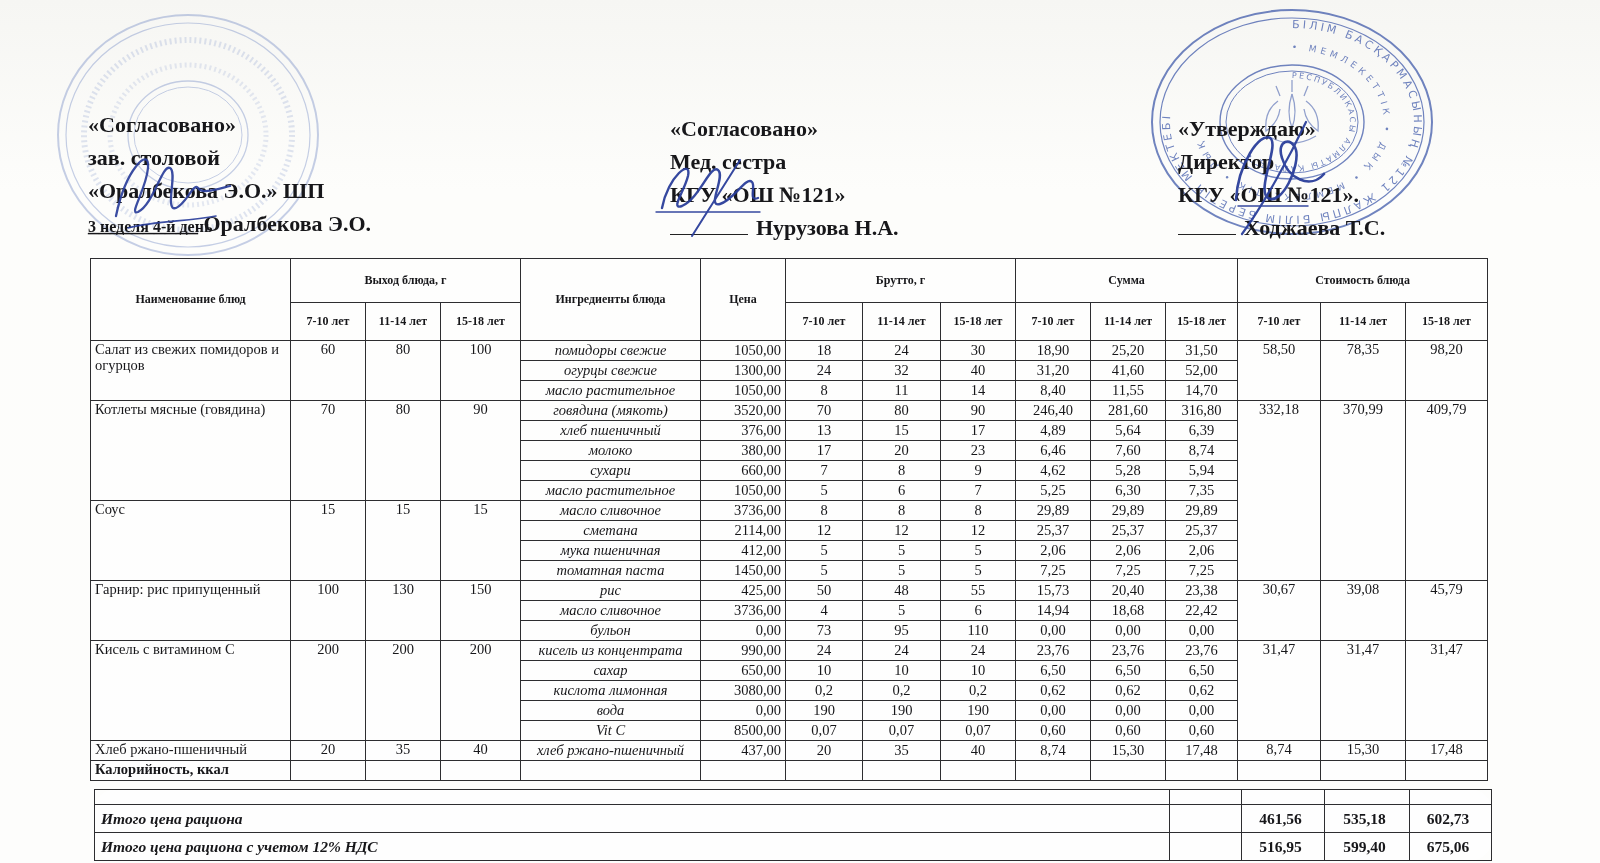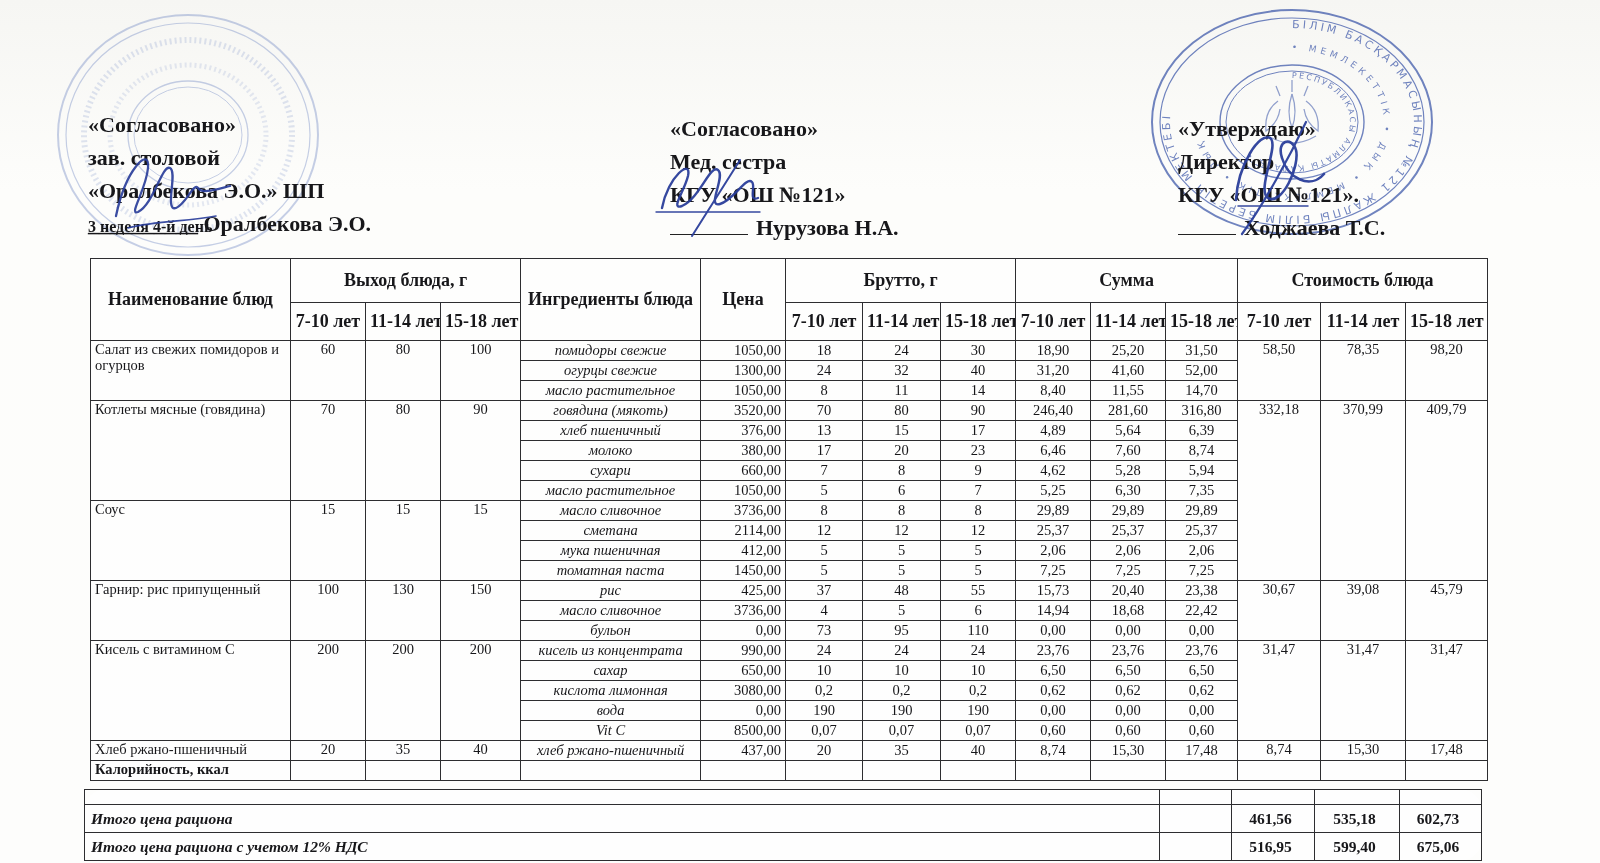--- a/index.html
+++ b/index.html
@@ -18,33 +18,33 @@
   .week{position:absolute;left:88px;top:218px;font-weight:bold;font-size:16px;z-index:3;}
   
   .stamp{position:absolute;z-index:1;}
   .stamp-left{opacity:.34;}
   .stamp-right{opacity:.9;}
   .signature{position:absolute;z-index:4;}
   
   table{border-collapse:collapse;table-layout:fixed;}
   .menu{position:absolute;left:90px;top:258px;width:1397px;z-index:2;background:rgba(255,255,255,.6);}
   .menu th,.menu td{border:1px solid #2d2d30;padding:1px 4px;overflow:hidden;}
-  .menu thead th{font-weight:bold;text-align:center;font-size:18px;white-space:nowrap;}
+  .menu thead th{font-weight:bold;text-align:center;font-size:12px;white-space:nowrap;}
   .menu thead tr:first-child{height:44px;}
   .menu thead tr:last-child{height:38px;padding-left:16px;}
   .menu tbody tr{height:20px;}
   .menu tbody td{font-size:14.5px;line-height:1.08;white-space:nowrap;}
   .c-dish{text-align:left;vertical-align:top;white-space:normal !important;padding-left:4px;padding-top:2px;}
   .c-ing{text-align:center;padding-left:4px;font-style:italic;}
   .c-price{text-align:right;padding-right:6px;}
   .c-num{text-align:center;}
   .c-top{vertical-align:top;padding-top:2px;}
   .c-bold{font-weight:bold;}
   
-  .totals{position:absolute;left:84px;top:789px;width:1397px;z-index:2;background:rgba(255,255,255,.6);border-radius:22px;}
+  .totals{position:absolute;left:94px;top:789px;width:1397px;z-index:2;background:rgba(255,255,255,.6);border-radius:22px;}
   .totals td{border:1px solid #2d2d30;font-size:15.5px;overflow:hidden;white-space:nowrap;}
   .totals tr.sp td{height:12px;}
   .totals tr.tr-total td{height:25px;}
   .totals .t-label{font-weight:bold;font-style:italic;padding-left:6px;text-align:left;}
   .totals .t-val{font-weight:bold;text-align:center;padding-right:6px;}
 </style>
 </head>
 <body>
 
 <div class="page">
@@ -314,21 +314,21 @@
           <td class="c-num">7,25</td>
           <td class="c-num">7,25</td>
         </tr>
         <tr>
           <td class="c-dish" rowspan="3">Гарнир: рис припущенный</td>
           <td class="c-num c-top" rowspan="3">100</td>
           <td class="c-num c-top" rowspan="3">130</td>
           <td class="c-num c-top" rowspan="3">150</td>
           <td class="c-ing">рис</td>
           <td class="c-price">425,00</td>
-          <td class="c-num">37</td>
+          <td class="c-num">50</td>
           <td class="c-num">48</td>
           <td class="c-num">55</td>
           <td class="c-num">15,73</td>
           <td class="c-num">20,40</td>
           <td class="c-num">23,38</td>
           <td class="c-num c-top" rowspan="3">30,67</td>
           <td class="c-num c-top" rowspan="3">39,08</td>
           <td class="c-num c-top" rowspan="3">45,79</td>
         </tr>
         <tr>

